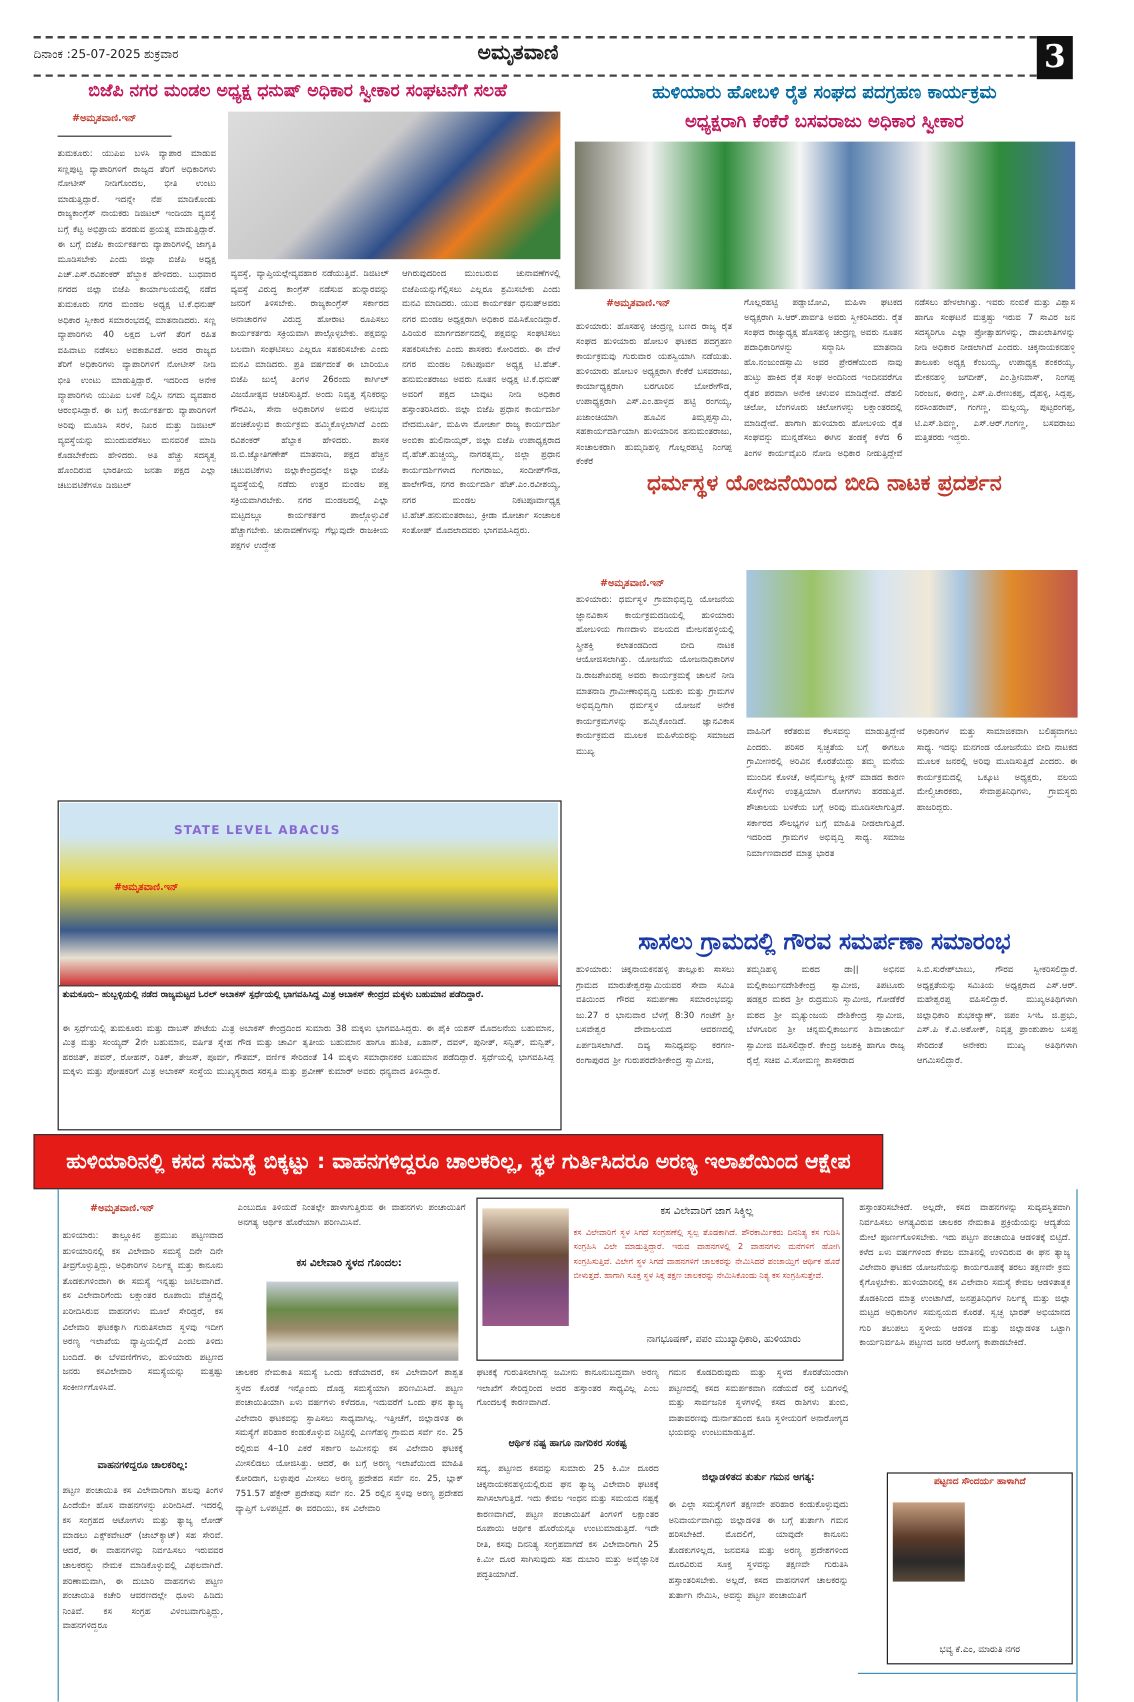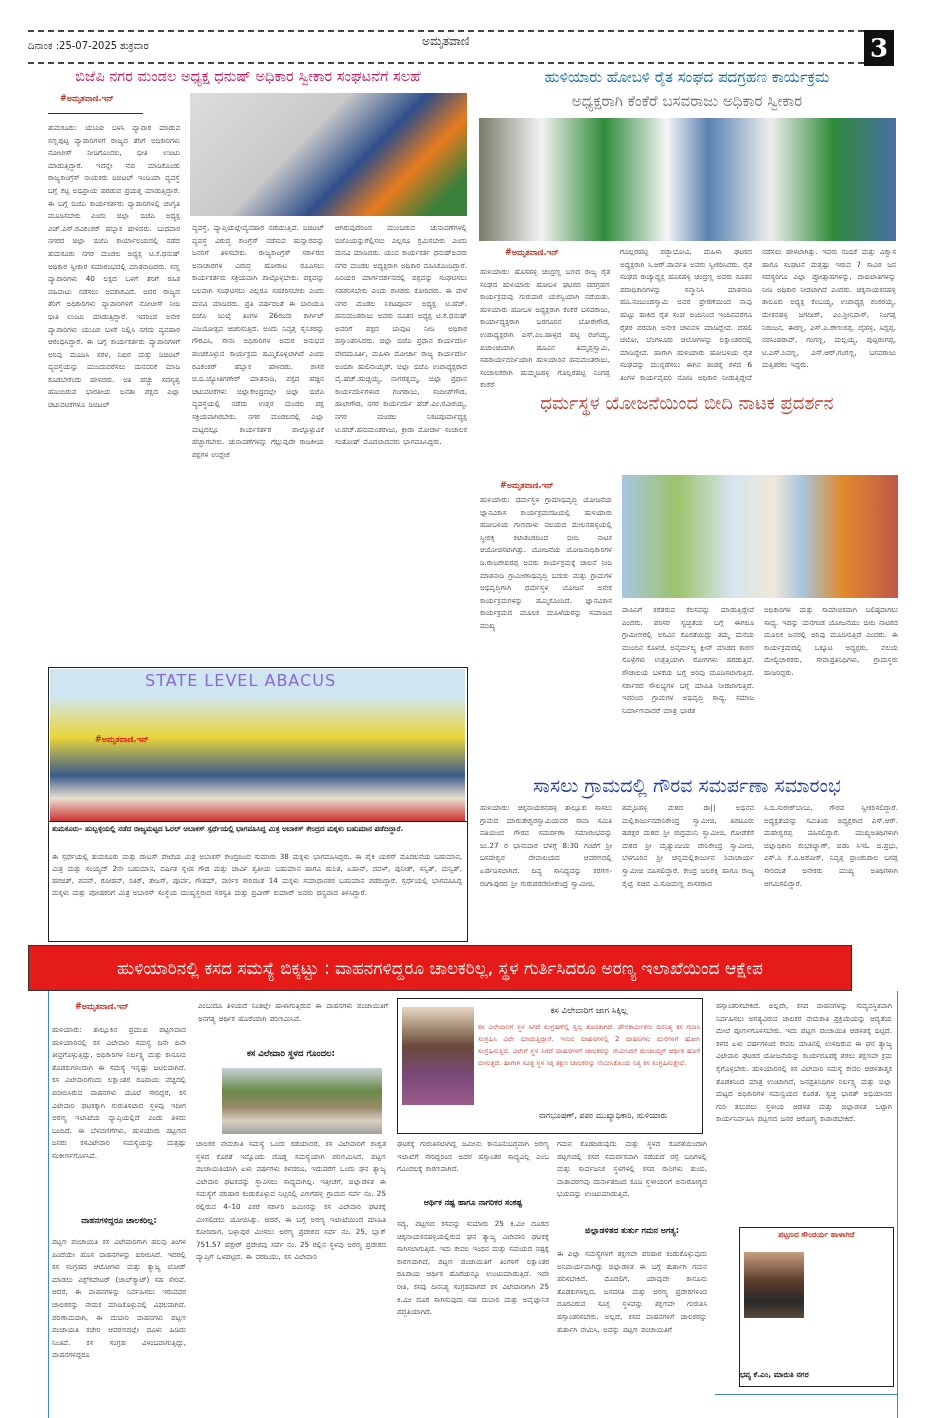--- a/index.html
+++ b/index.html
@@ -2,71 +2,71 @@
 <html><head>
 <meta charset="utf-8">
 <style>
 *{box-sizing:border-box;margin:0;padding:0}
 body{width:945px;height:1418px;background:#fff;font-family:"DejaVu Sans",sans-serif;color:#222;position:relative;overflow:hidden}
 .abs{position:absolute}
 .dash{border-top:2px dashed #444}
 .txt{font-size:7.2px;line-height:12.6px;text-align:justify;color:#333;overflow:hidden;word-spacing:1px}
 .tag{font-size:8px;font-weight:bold;color:#c0392b}
 .photo{background:#8a8;overflow:hidden}
-.hl{font-weight:normal;text-align:center;white-space:nowrap}
+.hl{font-weight:bold;text-align:center;white-space:nowrap}
 </style>
 </head>
 <body>
 
 <div class="abs dash" style="left:28px;top:30px;width:836px"></div>
 <div class="abs" style="left:28px;top:40px;font-size:10px">ದಿನಾಂಕ :25-07-2025</div>
 <div class="abs" style="left:120px;top:40px;font-size:10px">ಶುಕ್ರವಾರ</div>
-<div class="abs" style="left:422px;top:34px;font-size:12px;font-weight:normal">ಅಮೃತವಾಣಿ</div>
+<div class="abs" style="left:398px;top:34px;font-size:17px;font-weight:bold">ಅಮೃತವಾಣಿ</div>
 <div class="abs" style="left:864px;top:30px;width:30px;height:36px;background:#111;color:#fff;font-size:26px;font-weight:bold;text-align:center;line-height:36px;font-family:'DejaVu Serif',serif">3</div>
 <div class="abs dash" style="left:28px;top:62px;width:836px"></div>
 
 <div class="abs hl" style="left:28px;top:68px;width:440px;font-size:14.5px;color:#c2185b">ಬಿಜೆಪಿ ನಗರ ಮಂಡಲ ಅಧ್ಯಕ್ಷ ಧನುಷ್ ಅಧಿಕಾರ ಸ್ವೀಕಾರ ಸಂಘಟನೆಗೆ ಸಲಹೆ</div>
 <div class="abs tag" style="left:60px;top:94px">#ಅಮೃತವಾಣಿ.ಇನ್</div>
 <div class="abs" style="left:48px;top:113px;width:95px;border-top:1px solid #333"></div>
 <div class="abs photo" style="left:190px;top:93px;width:277px;height:123px;background:linear-gradient(135deg,#ddd 0%,#c9c9c9 40%,#2f4f8a 60%,#e87b1e 75%,#3a7f3a 90%)"></div>
 <div class="abs txt" style="left:48px;top:122px;width:132px;height:520px">ತುಮಕೂರು: ಯುಪಿಐ ಬಳಸಿ ವ್ಯಾಪಾರ ಮಾಡುವ ಸಣ್ಣಪುಟ್ಟ ವ್ಯಾಪಾರಿಗಳಿಗೆ ರಾಜ್ಯದ ತೆರಿಗೆ ಅಧಿಕಾರಿಗಳು ನೋಟೀಸ್ ನೀಡಿಗೊಂದಲ, ಭೀತಿ ಉಂಟು ಮಾಡುತ್ತಿದ್ದಾರೆ. ಇದನ್ನೇ ನೆಪ ಮಾಡಿಕೊಂಡು ರಾಜ್ಯಕಾಂಗ್ರೆಸ್ ನಾಯಕರು ಡಿಜಿಟಲ್ ಇಂಡಿಯಾ ವ್ಯವಸ್ಥೆ ಬಗ್ಗೆ ಕೆಟ್ಟ ಅಭಿಪ್ರಾಯ ಹರಡುವ ಪ್ರಯತ್ನ ಮಾಡುತ್ತಿದ್ದಾರೆ. ಈ ಬಗ್ಗೆ ಬಿಜೆಪಿ ಕಾರ್ಯಕರ್ತರು ವ್ಯಾಪಾರಿಗಳಲ್ಲಿ ಜಾಗೃತಿ ಮೂಡಿಸಬೇಕು ಎಂದು ಜಿಲ್ಲಾ ಬಿಜೆಪಿ ಅಧ್ಯಕ್ಷ ಎಚ್.ಎಸ್.ರವಿಶಂಕರ್ ಹೆಬ್ಬಾಕ ಹೇಳಿದರು. ಬುಧವಾರ ನಗರದ ಜಿಲ್ಲಾ ಬಿಜೆಪಿ ಕಾರ್ಯಾಲಯದಲ್ಲಿ ನಡೆದ ತುಮಕೂರು ನಗರ ಮಂಡಲ ಅಧ್ಯಕ್ಷ ಟಿ.ಕೆ.ಧನುಷ್ ಅಧಿಕಾರ ಸ್ವೀಕಾರ ಸಮಾರಂಭದಲ್ಲಿ ಮಾತನಾಡಿದರು. ಸಣ್ಣ ವ್ಯಾಪಾರಿಗಳು 40 ಲಕ್ಷದ ಒಳಗೆ ತೆರಿಗೆ ರಹಿತ ವಹಿವಾಟು ನಡೆಸಲು ಅವಕಾಶವಿದೆ. ಅದರ ರಾಜ್ಯದ ತೆರಿಗೆ ಅಧಿಕಾರಿಗಳು ವ್ಯಾಪಾರಿಗಳಿಗೆ ನೋಟೀಸ್ ನೀಡಿ ಭೀತಿ ಉಂಟು ಮಾಡುತ್ತಿದ್ದಾರೆ. ಇದರಿಂದ ಅನೇಕ ವ್ಯಾಪಾರಿಗಳು ಯುಪಿಐ ಬಳಕೆ ನಿಲ್ಲಿಸಿ ನಗದು ವ್ಯವಹಾರ ಆರಂಭಿಸಿದ್ದಾರೆ. ಈ ಬಗ್ಗೆ ಕಾರ್ಯಕರ್ತರು ವ್ಯಾಪಾರಿಗಳಿಗೆ ಅರಿವು ಮೂಡಿಸಿ ಸರಳ, ನಿಖರ ಮತ್ತು ಡಿಜಿಟಲ್ ವ್ಯವಸ್ಥೆಯನ್ನು ಮುಂದುವರೆಸಲು ಮನವರಿಕೆ ಮಾಡಿ ಕೊಡಬೇಕೆಂದು ಹೇಳಿದರು. ಅತಿ ಹೆಚ್ಚು ಸದಸ್ಯತ್ವ ಹೊಂದಿರುವ ಭಾರತೀಯ ಜನತಾ ಪಕ್ಷದ ಎಲ್ಲಾ ಚಟುವಟಿಕೆಗಳೂ ಡಿಜಿಟಲ್</div>
 <div class="abs txt" style="left:192px;top:222px;width:132px;height:420px">ವ್ಯವಸ್ಥೆ, ವ್ಯಾಪ್ತಿಯಲ್ಲೇವ್ಯವಹಾರ ನಡೆಯುತ್ತಿವೆ. ಡಿಜಿಟಲ್ ವ್ಯವಸ್ಥೆ ವಿರುದ್ಧ ಕಾಂಗ್ರೆಸ್ ನಡೆಸುವ ಹುನ್ನಾರವನ್ನು ಜನರಿಗೆ ತಿಳಿಸಬೇಕು. ರಾಜ್ಯಕಾಂಗ್ರೆಸ್ ಸರ್ಕಾರದ ಅನಾಚಾರಗಳ ವಿರುದ್ಧ ಹೋರಾಟ ರೂಪಿಸಲು ಕಾರ್ಯಕರ್ತರು ಸಕ್ರಿಯವಾಗಿ ಪಾಲ್ಗೊಳ್ಳಬೇಕು. ಪಕ್ಷವನ್ನು ಬಲವಾಗಿ ಸಂಘಟಿಸಲು ಎಲ್ಲರೂ ಸಹಕರಿಸಬೇಕು ಎಂದು ಮನವಿ ಮಾಡಿದರು. ಪ್ರತಿ ವರ್ಷದಂತೆ ಈ ಬಾರಿಯೂ ಬಿಜೆಪಿ ಜುಲೈ ತಿಂಗಳ 26ರಂದು ಕಾರ್ಗಿಲ್ ವಿಜಯೋತ್ಸವ ಆಚರಿಸುತ್ತಿದೆ. ಅಂದು ನಿವೃತ್ತ ಸೈನಿಕರನ್ನು ಗೌರವಿಸಿ, ಸೇನಾ ಅಧಿಕಾರಿಗಳ ಅಮರ ಅನುಭವ ಹಂಚಿಕೊಳ್ಳುವ ಕಾರ್ಯಕ್ರಮ ಹಮ್ಮಿಕೊಳ್ಳಲಾಗಿದೆ ಎಂದು ರವಿಶಂಕರ್ ಹೆಬ್ಬಾಕ ಹೇಳಿದರು. ಶಾಸಕ ಜಿ.ಬಿ.ಜ್ಯೋತಿಗಣೇಶ್ ಮಾತನಾಡಿ, ಪಕ್ಷದ ಹೆಚ್ಚಿನ ಚಟುವಟಿಕೆಗಳು ಜಿಲ್ಲಾಕೇಂದ್ರದಲ್ಲೇ ಜಿಲ್ಲಾ ಬಿಜೆಪಿ ವ್ಯವಸ್ಥೆಯಲ್ಲಿ ನಡೆದು ಉತ್ತರ ಮಂಡಲ ಪಕ್ಷ ಸಕ್ರಿಯವಾಗಿರಬೇಕು. ನಗರ ಮಂಡಲದಲ್ಲಿ ಎಲ್ಲಾ ಮಟ್ಟದಲ್ಲೂ ಕಾರ್ಯಕರ್ತರ ಪಾಲ್ಗೊಳ್ಳುವಿಕೆ ಹೆಚ್ಚಾಗಬೇಕು. ಚುನಾವಣೆಗಳನ್ನು ಗೆಲ್ಲುವುದೇ ರಾಜಕೀಯ ಪಕ್ಷಗಳ ಉದ್ದೇಶ</div>
 <div class="abs txt" style="left:335px;top:222px;width:132px;height:420px">ಆಗಿರುವುದರಿಂದ ಮುಂಬರುವ ಚುನಾವಣೆಗಳಲ್ಲಿ ಬಿಜೆಪಿಯನ್ನುಗೆಲ್ಲಿಸಲು ಎಲ್ಲರೂ ಶ್ರಮಿಸಬೇಕು ಎಂದು ಮನವಿ ಮಾಡಿದರು. ಯುವ ಕಾರ್ಯಕರ್ತ ಧನುಷ್‌ಅವರು ನಗರ ಮಂಡಲ ಅಧ್ಯಕ್ಷರಾಗಿ ಅಧಿಕಾರ ವಹಿಸಿಕೊಂಡಿದ್ದಾರೆ. ಹಿರಿಯರ ಮಾರ್ಗದರ್ಶನದಲ್ಲಿ ಪಕ್ಷವನ್ನು ಸಂಘಟಿಸಲು ಸಹಕರಿಸಬೇಕು ಎಂದು ಶಾಸಕರು ಕೋರಿದರು. ಈ ವೇಳೆ ನಗರ ಮಂಡಲ ನಿಕಟಪೂರ್ವ ಅಧ್ಯಕ್ಷ ಟಿ.ಹೆಚ್. ಹನುಮಂತರಾಜು ಅವರು ನೂತನ ಅಧ್ಯಕ್ಷ ಟಿ.ಕೆ.ಧನುಷ್ ಅವರಿಗೆ ಪಕ್ಷದ ಬಾವುಟ ನೀಡಿ ಅಧಿಕಾರ ಹಸ್ತಾಂತರಿಸಿದರು. ಜಿಲ್ಲಾ ಬಿಜೆಪಿ ಪ್ರಧಾನ ಕಾರ್ಯದರ್ಶಿ ವೇದಮೂರ್ತಿ, ಮಹಿಳಾ ಮೋರ್ಚಾ ರಾಜ್ಯ ಕಾರ್ಯದರ್ಶಿ ಅಂಬಿಕಾ ಹುಲಿನಾಯ್ಕರ್, ಜಿಲ್ಲಾ ಬಿಜೆಪಿ ಉಪಾಧ್ಯಕ್ಷರಾದ ವೈ.ಹೆಚ್.ಹುಚ್ಚಯ್ಯ, ನಾಗರತ್ನಮ್ಮ, ಜಿಲ್ಲಾ ಪ್ರಧಾನ ಕಾರ್ಯದರ್ಶಿಗಳಾದ ಗಂಗರಾಜು, ಸಂದೀಪ್‌ಗೌಡ, ಹಾಲೇಗೌಡ, ನಗರ ಕಾರ್ಯದರ್ಶಿ ಹೆಚ್.ಎಂ.ರವೀಶಯ್ಯ, ನಗರ ಮಂಡಲ ನಿಕಟಪೂರ್ವಾಧ್ಯಕ್ಷ ಟಿ.ಹೆಚ್.ಹನುಮಂತರಾಜು, ಕ್ರೀಡಾ ಮೋರ್ಚಾ ಸಂಚಾಲಕ ಸಂತೋಷ್ ಮೊದಲಾದವರು ಭಾಗವಹಿಸಿದ್ದರು.</div>
 
 <div class="abs hl" style="left:478px;top:68px;width:418px;font-size:15px;color:#0369a1">ಹುಳಿಯಾರು ಹೋಬಳಿ ರೈತ ಸಂಘದ ಪದಗ್ರಹಣ ಕಾರ್ಯಕ್ರಮ</div>
-<div class="abs hl" style="left:478px;top:92px;width:418px;font-size:15px;color:#737373">ಅಧ್ಯಕ್ಷರಾಗಿ ಕೆಂಕೆರೆ ಬಸವರಾಜು ಅಧಿಕಾರ ಸ್ವೀಕಾರ</div>
+<div class="abs hl" style="left:478px;top:92px;width:418px;font-size:15px;color:#be185d">ಅಧ್ಯಕ್ಷರಾಗಿ ಕೆಂಕೆರೆ ಬಸವರಾಜು ಅಧಿಕಾರ ಸ್ವೀಕಾರ</div>
 <div class="abs photo" style="left:479px;top:118px;width:417px;height:123px;background:linear-gradient(90deg,#7a7a6a 0%,#f2f2f2 15%,#2e8b3a 30%,#f5f5f5 45%,#5a82b0 55%,#eee 70%,#2e8b3a 85%,#4a6fa5 100%)"></div>
 <div class="abs tag" style="left:505px;top:248px">#ಅಮೃತವಾಣಿ.ಇನ್</div>
 <div class="abs txt" style="left:480px;top:266px;width:130px;height:122px">ಹುಳಿಯಾರು: ಹೊಸಹಳ್ಳಿ ಚಂದ್ರಣ್ಣ ಬಣದ ರಾಜ್ಯ ರೈತ ಸಂಘದ ಹುಳಿಯಾರು ಹೋಬಳಿ ಘಟಕದ ಪದಗ್ರಹಣ ಕಾರ್ಯಕ್ರಮವು ಗುರುವಾರ ಯಶಸ್ವಿಯಾಗಿ ನಡೆಯಿತು. ಹುಳಿಯಾರು ಹೋಬಳಿ ಅಧ್ಯಕ್ಷರಾಗಿ ಕೆಂಕೆರೆ ಬಸವರಾಜು, ಕಾರ್ಯಾಧ್ಯಕ್ಷರಾಗಿ ಬರಗೂರಿನ ಬೋರೇಗೌಡ, ಉಪಾಧ್ಯಕ್ಷರಾಗಿ ಎಸ್.ಎಂ.ಹಾಳ್ಳದ ಹಟ್ಟಿ ರಂಗಯ್ಯ, ಖಜಾಂಚಿಯಾಗಿ ಹೂವಿನ ತಿಮ್ಮಪ್ಪಸ್ವಾಮಿ, ಸಹಕಾರ್ಯದರ್ಶಿಯಾಗಿ ಹುಳಿಯಾರಿನ ಹನುಮಂತರಾಜು, ಸಂಚಾಲಕರಾಗಿ ಹುಮ್ಮಡಿಹಳ್ಳಿ ಗೊಲ್ಲರಹಟ್ಟಿ ನಿಂಗಪ್ಪ ಕೆಂಕೆರೆ</div>
 <div class="abs txt" style="left:620px;top:246px;width:132px;height:142px">ಗೊಲ್ಲರಹಟ್ಟಿ ಪಡ್ಡಾಬೋವಿ, ಮಹಿಳಾ ಘಟಕದ ಅಧ್ಯಕ್ಷರಾಗಿ ಸಿ.ಆರ್.ಪಾರ್ವತಿ ಅವರು ಸ್ವೀಕರಿಸಿದರು. ರೈತ ಸಂಘದ ರಾಜ್ಯಾಧ್ಯಕ್ಷ ಹೊಸಹಳ್ಳಿ ಚಂದ್ರಣ್ಣ ಅವರು ನೂತನ ಪದಾಧಿಕಾರಿಗಳನ್ನು ಸನ್ಮಾನಿಸಿ ಮಾತನಾಡಿ ಹೊ.ನಂಜುಂಡಸ್ವಾಮಿ ಅವರ ಪ್ರೇರಣೆಯಿಂದ ನಾವು ಹುಟ್ಟು ಹಾಕಿದ ರೈತ ಸಂಘ ಅಂದಿನಿಂದ ಇಂದಿನವರೆಗೂ ರೈತರ ಪರವಾಗಿ ಅನೇಕ ಚಳುವಳಿ ಮಾಡಿದ್ದೇವೆ. ದೆಹಲಿ ಚಲೋ, ಬೆಂಗಳೂರು ಚಲೋಗಳನ್ನು ಲಕ್ಷಾಂತರದಲ್ಲಿ ಮಾಡಿದ್ದೇವೆ. ಹಾಗಾಗಿ ಹುಳಿಯಾರು ಹೋಬಳಿಯ ರೈತ ಸಂಘವನ್ನು ಮುನ್ನಡೆಸಲು ಈಗಿನ ತಂಡಕ್ಕೆ ಕಳೆದ 6 ತಿಂಗಳ ಕಾರ್ಯವೈಖರಿ ನೋಡಿ ಅಧಿಕಾರ ನೀಡುತ್ತಿದ್ದೇವೆ ಎಂದು ತಿಳಿಸಿ ಚಟುವಟಿಕೆಗಳನ್ನು</div>
 <div class="abs txt" style="left:762px;top:246px;width:134px;height:142px">ನಡೆಸಲು ಹೇಳಲಾಗಿತ್ತು. ಇವರು ನಂಬಿಕೆ ಮತ್ತು ವಿಶ್ವಾಸ ಹಾಗೂ ಸಂಘಟನೆ ಮತ್ತಷ್ಟು ಇರುವ 7 ಸಾವಿರ ಜನ ಸದಸ್ಯರಿಗೂ ಎಲ್ಲಾ ಪ್ರೋತ್ಸಾಹಗಳನ್ನು, ದಾಖಲಾತಿಗಳನ್ನು ನೀಡಿ ಅಧಿಕಾರ ನೀಡಲಾಗಿದೆ ಎಂದರು. ಚಿಕ್ಕನಾಯಕನಹಳ್ಳಿ ತಾಲೂಕು ಅಧ್ಯಕ್ಷ ಕೆಂಬಯ್ಯ, ಉಪಾಧ್ಯಕ್ಷ ಶಂಕರಯ್ಯ, ಮೇಕನಹಳ್ಳಿ ಜಗದೀಶ್, ಎಂ.ಶ್ರೀನಿವಾಸ್, ನಿಂಗಪ್ಪ ನಿರಂಜನ, ಈರಣ್ಣ, ಎಸ್.ಪಿ.ರೇಣುಕಪ್ಪ, ದೈಹಳ್ಳಿ, ಸಿದ್ದಪ್ಪ, ನರಸಿಂಹರಾವ್, ಗಂಗಣ್ಣ, ಮಲ್ಲಯ್ಯ, ಪುಟ್ಟರಂಗಪ್ಪ, ಟಿ.ಎಸ್.ಶಿವಣ್ಣ, ಎಸ್.ಆರ್.ಗಂಗಣ್ಣ, ಬಸವರಾಜು ಮತ್ತಿತರರು ಇದ್ದರು.</div>
 
 <div class="abs hl" style="left:478px;top:392px;width:418px;font-size:18px;color:#c0392b;font-family:'DejaVu Serif',serif">ಧರ್ಮಸ್ಥಳ ಯೋಜನೆಯಿಂದ ಬೀದಿ ನಾಟಕ ಪ್ರದರ್ಶನ</div>
 <div class="abs tag" style="left:500px;top:481px">#ಅಮೃತವಾಣಿ.ಇನ್</div>
 <div class="abs txt" style="left:480px;top:494px;width:132px;height:264px">ಹುಳಿಯಾರು: ಧರ್ಮಸ್ಥಳ ಗ್ರಾಮಾಭಿವೃದ್ಧಿ ಯೋಜನೆಯ ಜ್ಞಾನವಿಕಾಸ ಕಾರ್ಯಕ್ರಮದಡಿಯಲ್ಲಿ ಹುಳಿಯಾರು ಹೋಬಳಿಯ ಗಾಣದಾಳು ವಲಯದ ಮೇಲನಹಳ್ಳಿಯಲ್ಲಿ ಸ್ತ್ರೀಶಕ್ತಿ ಕಲಾತಂಡದಿಂದ ಬೀದಿ ನಾಟಕ ಆಯೋಜಿಸಲಾಗಿತ್ತು. ಯೋಜನೆಯ ಯೋಜನಾಧಿಕಾರಿಗಳ ಡಿ.ರಾಜಶೇಖರಪ್ಪ ಅವರು ಕಾರ್ಯಕ್ರಮಕ್ಕೆ ಚಾಲನೆ ನೀಡಿ ಮಾತನಾಡಿ ಗ್ರಾಮೀಣಾಭಿವೃದ್ಧಿ ಬದುಕು ಮತ್ತು ಗ್ರಾಮಗಳ ಅಭಿವೃದ್ಧಿಗಾಗಿ ಧರ್ಮಸ್ಥಳ ಯೋಜನೆ ಅನೇಕ ಕಾರ್ಯಕ್ರಮಗಳನ್ನು ಹಮ್ಮಿಕೊಂಡಿದೆ. ಜ್ಞಾನವಿಕಾಸ ಕಾರ್ಯಕ್ರಮದ ಮೂಲಕ ಮಹಿಳೆಯರನ್ನು ಸಮಾಜದ ಮುಖ್ಯ</div>
 <div class="abs photo" style="left:622px;top:475px;width:276px;height:123px;background:linear-gradient(90deg,#a8c6e0 0%,#9cc36a 20%,#d6e4f0 40%,#f0e8d8 55%,#a8c6e0 65%,#e08a2a 80%,#c0584a 100%)"></div>
 <div class="abs txt" style="left:622px;top:604px;width:132px;height:154px">ವಾಹಿನಿಗೆ ಕರೆತರುವ ಕೆಲಸವನ್ನು ಮಾಡುತ್ತಿದ್ದೇವೆ ಎಂದರು. ಪರಿಸರ ಸ್ವಚ್ಛತೆಯ ಬಗ್ಗೆ ಈಗಲೂ ಗ್ರಾಮೀಣರಲ್ಲಿ ಅರಿವಿನ ಕೊರತೆಯಿದ್ದು ತಮ್ಮ ಮನೆಯ ಮುಂದಿನ ಕೊಳಚೆ, ಅನೈರ್ಮಲ್ಯ ಕ್ಲೀನ್ ಮಾಡದ ಕಾರಣ ಸೊಳ್ಳೆಗಳು ಉತ್ಪತ್ತಿಯಾಗಿ ರೋಗಗಳು ಹರಡುತ್ತಿವೆ. ಶೌಚಾಲಯ ಬಳಕೆಯ ಬಗ್ಗೆ ಅರಿವು ಮೂಡಿಸಲಾಗುತ್ತಿದೆ. ಸರ್ಕಾರದ ಸೌಲಭ್ಯಗಳ ಬಗ್ಗೆ ಮಾಹಿತಿ ನೀಡಲಾಗುತ್ತಿದೆ. ಇದರಿಂದ ಗ್ರಾಮಗಳ ಅಭಿವೃದ್ಧಿ ಸಾಧ್ಯ. ಸಮಾಜ ನಿರ್ಮಾಣವಾದರೆ ಮಾತ್ರ ಭಾರತ</div>
 <div class="abs txt" style="left:764px;top:604px;width:134px;height:154px">ಅಧಿಕಾರಿಗಳ ಮತ್ತು ಸಾಮಾಜಿಕವಾಗಿ ಬಲಿಷ್ಠವಾಗಲು ಸಾಧ್ಯ. ಇದನ್ನು ಮನಗಂಡ ಯೋಜನೆಯು ಬೀದಿ ನಾಟಕದ ಮೂಲಕ ಜನರಲ್ಲಿ ಅರಿವು ಮೂಡಿಸುತ್ತಿದೆ ಎಂದರು. ಈ ಕಾರ್ಯಕ್ರಮದಲ್ಲಿ ಒಕ್ಕೂಟ ಅಧ್ಯಕ್ಷರು, ವಲಯ ಮೇಲ್ವಿಚಾರಕರು, ಸೇವಾಪ್ರತಿನಿಧಿಗಳು, ಗ್ರಾಮಸ್ಥರು ಹಾಜರಿದ್ದರು.</div>
 
 <div class="abs hl" style="left:478px;top:774px;width:418px;font-size:19px;color:#1a3aa8;font-family:'DejaVu Serif',serif">ಸಾಸಲು ಗ್ರಾಮದಲ್ಲಿ ಗೌರವ ಸಮರ್ಪಣಾ ಸಮಾರಂಭ</div>
 <div class="abs txt" style="left:480px;top:802px;width:132px;height:138px">ಹುಳಿಯಾರು: ಚಿಕ್ಕನಾಯಕನಹಳ್ಳಿ ತಾಲ್ಲೂಕು ಸಾಸಲು ಗ್ರಾಮದ ಮಾರುತೇಶ್ವರಸ್ವಾಮಿಯವರ ಸೇವಾ ಸಮಿತಿ ವತಿಯಿಂದ ಗೌರವ ಸಮರ್ಪಣಾ ಸಮಾರಂಭವನ್ನು ಜು.27 ರ ಭಾನುವಾರ ಬೆಳಗ್ಗೆ 8:30 ಗಂಟೆಗೆ ಶ್ರೀ ಬಸವೇಶ್ವರ ದೇವಾಲಯದ ಆವರಣದಲ್ಲಿ ಏರ್ಪಡಿಸಲಾಗಿದೆ. ದಿವ್ಯ ಸಾನಿಧ್ಯವನ್ನು ಕರಗಣ-ರಂಗಾಪುರದ ಶ್ರೀ ಗುರುಪರದೇಶೀಕೇಂದ್ರ ಸ್ವಾಮೀಜಿ,</div>
 <div class="abs txt" style="left:622px;top:802px;width:132px;height:138px">ತಮ್ಮಡಿಹಳ್ಳಿ ಮಠದ ಡಾ|| ಅಭಿನವ ಮಲ್ಲಿಕಾರ್ಜುನದೇಶಿಕೇಂದ್ರ ಸ್ವಾಮೀಜಿ, ತಿಪಟೂರು ಷಡಕ್ಷರ ಮಠದ ಶ್ರೀ ರುದ್ರಮುನಿ ಸ್ವಾಮೀಜಿ, ಗೋಡೆಕೆರೆ ಮಠದ ಶ್ರೀ ಮೃತ್ಯುಂಜಯ ದೇಶಿಕೇಂದ್ರ ಸ್ವಾಮೀಜಿ, ಬೆಳಗೂರಿನ ಶ್ರೀ ಚನ್ನಮಲ್ಲಿಕಾರ್ಜುನ ಶಿವಾಚಾರ್ಯ ಸ್ವಾಮೀಜಿ ವಹಿಸಲಿದ್ದಾರೆ. ಕೇಂದ್ರ ಜಲಶಕ್ತಿ ಹಾಗೂ ರಾಜ್ಯ ರೈಲ್ವೆ ಸಚಿವ ವಿ.ಸೋಮಣ್ಣ ಶಾಸಕರಾದ</div>
 <div class="abs txt" style="left:764px;top:802px;width:134px;height:138px">ಸಿ.ಬಿ.ಸುರೇಶ್‌ಬಾಬು, ಗೌರವ ಸ್ವೀಕರಿಸಲಿದ್ದಾರೆ. ಅಧ್ಯಕ್ಷತೆಯನ್ನು ಸಮಿತಿಯ ಅಧ್ಯಕ್ಷರಾದ ಎಸ್.ಆರ್. ಮಹೇಶ್ವರಪ್ಪ ವಹಿಸಲಿದ್ದಾರೆ. ಮುಖ್ಯಅತಿಥಿಗಳಾಗಿ ಜಿಲ್ಲಾಧಿಕಾರಿ ಶುಭಕಲ್ಯಾಣ್, ಜಿಪಂ ಸಿಇಓ ಜಿ.ಪ್ರಭು, ಎಸ್.ಪಿ ಕೆ.ವಿ.ಅಶೋಕ್, ನಿವೃತ್ತ ಪ್ರಾಂಶುಪಾಲ ಬಸಪ್ಪ ಸೇರಿದಂತೆ ಅನೇಕರು ಮುಖ್ಯ ಅತಿಥಿಗಳಾಗಿ ಆಗಮಿಸಲಿದ್ದಾರೆ.</div>
 
 <div class="abs" style="left:48px;top:667px;width:420px;height:275px;border:1.5px solid #222">
   <div class="abs photo" style="left:1px;top:1px;width:415px;height:152px;background:linear-gradient(180deg,#cfe6f2 0%,#cfe6f2 18%,#e8d53a 45%,#3a5a8a 70%,#e8e0d0 85%,#c33 100%)">
-    <div class="abs" style="left:95px;top:2px;font-size:16px;font-weight:normal;color:#8a6ad0;letter-spacing:1px">STATE LEVEL ABACUS</div>
+    <div class="abs" style="left:95px;top:18px;font-size:10px;font-weight:bold;color:#8a6ad0;letter-spacing:1px">STATE LEVEL ABACUS</div>
     <div class="abs tag" style="left:45px;top:66px;color:#e41b17">#ಅಮೃತವಾಣಿ.ಇನ್</div>
   </div>
   <div class="abs" style="left:3px;top:155px;width:410px;font-size:7.2px;line-height:11px;font-weight:bold;text-align:justify">ತುಮಕೂರು– ಹುಬ್ಬಳ್ಳಿಯಲ್ಲಿ ನಡೆದ ರಾಜ್ಯಮಟ್ಟದ ಓರಲ್ ಅಬಾಕಸ್ ಸ್ಪರ್ಧೆಯಲ್ಲಿ ಭಾಗವಹಿಸಿದ್ದ ಮಿತ್ರ ಅಬಾಕಸ್ ಕೇಂದ್ರದ ಮಕ್ಕಳು ಬಹುಮಾನ ಪಡೆದಿದ್ದಾರೆ.</div>
   <div class="abs" style="left:0;top:153px;width:418px;border-top:1px solid #222"></div>
   <div class="abs txt" style="left:3px;top:183px;width:410px;height:88px;line-height:12px">ಈ ಸ್ಪರ್ಧೆಯಲ್ಲಿ ತುಮಕೂರು ಮತ್ತು ದಾಬಸ್ ಪೇಟೆಯ ಮಿತ್ರ ಅಬಾಕಸ್ ಕೇಂದ್ರದಿಂದ ಸುಮಾರು 38 ಮಕ್ಕಳು ಭಾಗವಹಿಸಿದ್ದರು. ಈ ಪೈಕಿ ಯಶಸ್ ಮೊದಲನೆಯ ಬಹುಮಾನ, ಮಿತ್ರ ಮತ್ತು ಸಂಯ್ಯದ್ 2ನೇ ಬಹುಮಾನ, ವರ್ಷಿತ ಸ್ನೇಹ ಗೌಡ ಮತ್ತು ಚಾರ್ವಿ ತೃತೀಯ ಬಹುಮಾನ ಹಾಗೂ ಹುಶಿತ, ಏಹಾನ್, ದವಳ್, ಪುನೀತ್, ಸನ್ವಿತ್, ಮನ್ವಿತ್, ಹರಜಿತ್, ಪವನ್, ರೋಹನ್, ರಿತಿಕ್, ತೇಜಸ್, ಪೂರ್ವ, ಗೌತಮ್, ವರ್ಣಿಕ ಸೇರಿದಂತೆ 14 ಮಕ್ಕಳು ಸಮಾಧಾನಕರ ಬಹುಮಾನ ಪಡೆದಿದ್ದಾರೆ. ಸ್ಪರ್ಧೆಯಲ್ಲಿ ಭಾಗವಹಿಸಿದ್ದ ಮಕ್ಕಳು ಮತ್ತು ಪೋಷಕರಿಗೆ ಮಿತ್ರ ಅಬಾಕಸ್ ಸಂಸ್ಥೆಯ ಮುಖ್ಯಸ್ಥರಾದ ಸರಸ್ವತಿ ಮತ್ತು ಪ್ರವೀಣ್ ಕುಮಾರ್ ಅವರು ಧನ್ಯವಾದ ತಿಳಿಸಿದ್ದಾರೆ.</div>
 </div>
 
-<div class="abs" style="left:28px;top:945px;width:824px;height:46px;background:#e41b17;border:1px solid #333">
+<div class="abs" style="left:28px;top:945px;width:708px;height:46px;background:#e41b17;border:1px solid #333">
   <div class="hl" style="color:#fff;font-size:17px;line-height:44px">ಹುಳಿಯಾರಿನಲ್ಲಿ ಕಸದ ಸಮಸ್ಯೆ ಬಿಕ್ಕಟ್ಟು : ವಾಹನಗಳಿದ್ದರೂ ಚಾಲಕರಿಲ್ಲ, ಸ್ಥಳ ಗುರ್ತಿಸಿದರೂ ಅರಣ್ಯ ಇಲಾಖೆಯಿಂದ ಆಕ್ಷೇಪ</div>
 </div>
 <div class="abs" style="left:48px;top:991px;width:1px;height:427px;background:#3b8fb5"></div>
 <div class="abs" style="left:897px;top:991px;width:1px;height:427px;background:#3b8fb5"></div>
 
 <div class="abs tag" style="left:75px;top:1002px">#ಅಮೃತವಾಣಿ.ಇನ್</div>
 <div class="abs txt" style="left:52px;top:1024px;width:134px;height:186px">ಹುಳಿಯಾರು: ತಾಲ್ಲೂಕಿನ ಪ್ರಮುಖ ಪಟ್ಟಣವಾದ ಹುಳಿಯಾರಿನಲ್ಲಿ ಕಸ ವಿಲೇವಾರಿ ಸಮಸ್ಯೆ ದಿನೇ ದಿನೇ ತೀವ್ರಗೊಳ್ಳುತ್ತಿದ್ದು, ಅಧಿಕಾರಿಗಳ ನಿರ್ಲಕ್ಷ್ಯ ಮತ್ತು ಕಾನೂನು ತೊಡಕುಗಳಿಂದಾಗಿ ಈ ಸಮಸ್ಯೆ ಇನ್ನಷ್ಟು ಜಟಿಲವಾಗಿದೆ. ಕಸ ವಿಲೇವಾರಿಗೆಂದು ಲಕ್ಷಾಂತರ ರೂಪಾಯಿ ವೆಚ್ಚದಲ್ಲಿ ಖರೀದಿಸಿರುವ ವಾಹನಗಳು ಮೂಲೆ ಸೇರಿದ್ದರೆ, ಕಸ ವಿಲೇವಾರಿ ಘಟಕಕ್ಕಾಗಿ ಗುರುತಿಸಲಾದ ಸ್ಥಳವು ಇದೀಗ ಅರಣ್ಯ ಇಲಾಖೆಯ ವ್ಯಾಪ್ತಿಯಲ್ಲಿದೆ ಎಂದು ತಿಳಿದು ಬಂದಿದೆ. ಈ ಬೆಳವಣಿಗೆಗಳು, ಹುಳಿಯಾರು ಪಟ್ಟಣದ ಜನರು ಕಸವಿಲೇವಾರಿ ಸಮಸ್ಯೆಯನ್ನು ಮತ್ತಷ್ಟು ಸಂಕೀರ್ಣಗೊಳಿಸಿವೆ.</div>
 <div class="abs" style="left:52px;top:1216px;width:134px;font-size:8px;font-weight:bold;text-align:center">ವಾಹನಗಳಿದ್ದರೂ ಚಾಲಕರಿಲ್ಲ:</div>
 <div class="abs txt" style="left:52px;top:1236px;width:134px;height:180px">ಪಟ್ಟಣ ಪಂಚಾಯಿತಿ ಕಸ ವಿಲೇವಾರಿಗಾಗಿ ಹಲವು ತಿಂಗಳ ಹಿಂದೆಯೇ ಹೊಸ ವಾಹನಗಳನ್ನು ಖರೀದಿಸಿದೆ. ಇದರಲ್ಲಿ ಕಸ ಸಂಗ್ರಹದ ಆಟೋಗಳು ಮತ್ತು ತ್ಯಾಜ್ಯ ಲೋಡ್ ಮಾಡಲು ಎಕ್ಸ್‌ಕವೇಟರ್ (ಜಾಬ್‌ಕ್ಯಾಟ್) ಸಹ ಸೇರಿವೆ. ಆದರೆ, ಈ ವಾಹನಗಳನ್ನು ನಿರ್ವಹಿಸಲು ಇರುವವರ ಚಾಲಕರನ್ನು ನೇಮಕ ಮಾಡಿಕೊಳ್ಳುವಲ್ಲಿ ವಿಫಲವಾಗಿದೆ. ಪರಿಣಾಮವಾಗಿ, ಈ ದುಬಾರಿ ವಾಹನಗಳು ಪಟ್ಟಣ ಪಂಚಾಯಿತಿ ಕಚೇರಿ ಆವರಣದಲ್ಲೇ ಧೂಳು ಹಿಡಿದು ನಿಂತಿವೆ. ಕಸ ಸಂಗ್ರಹ ವಿಳಂಬವಾಗುತ್ತಿದ್ದು, ವಾಹನಗಳಿದ್ದರೂ</div>
 
@@ -87,15 +87,15 @@
 <div class="abs txt" style="left:397px;top:1218px;width:152px;height:198px">ಸದ್ಯ, ಪಟ್ಟಣದ ಕಸವನ್ನು ಸುಮಾರು 25 ಕಿ.ಮೀ ದೂರದ ಚಿಕ್ಕನಾಯಕನಹಳ್ಳಿಯಲ್ಲಿರುವ ಘನ ತ್ಯಾಜ್ಯ ವಿಲೇವಾರಿ ಘಟಕಕ್ಕೆ ಸಾಗಿಸಲಾಗುತ್ತಿದೆ. ಇದು ಕೇವಲ ಇಂಧನ ಮತ್ತು ಸಮಯದ ನಷ್ಟಕ್ಕೆ ಕಾರಣವಾಗಿದೆ, ಪಟ್ಟಣ ಪಂಚಾಯಿತಿಗೆ ತಿಂಗಳಿಗೆ ಲಕ್ಷಾಂತರ ರೂಪಾಯಿ ಆರ್ಥಿಕ ಹೊರೆಯನ್ನೂ ಉಂಟುಮಾಡುತ್ತಿದೆ. ಇದೇ ರೀತಿ, ಕಸವು ದಿನನಿತ್ಯ ಸಂಗ್ರಹವಾಗದೆ ಕಸ ವಿಲೇವಾರಿಗಾಗಿ 25 ಕಿ.ಮೀ ದೂರ ಸಾಗಿಸುವುದು ಸಹ ದುಬಾರಿ ಮತ್ತು ಅವೈಜ್ಞಾನಿಕ ಪದ್ಧತಿಯಾಗಿದೆ.</div>
 
 <div class="abs txt" style="left:557px;top:1138px;width:150px;height:82px">ಗಮನ ಕೊಡದಿರುವುದು ಮತ್ತು ಸ್ಥಳದ ಕೊರತೆಯಿಂದಾಗಿ ಪಟ್ಟಣದಲ್ಲಿ ಕಸದ ಸಮರ್ಪಕವಾಗಿ ನಡೆಯದೆ ರಸ್ತೆ ಬದಿಗಳಲ್ಲಿ ಮತ್ತು ಸಾರ್ವಜನಿಕ ಸ್ಥಳಗಳಲ್ಲಿ ಕಸದ ರಾಶಿಗಳು ತುಂಬಿ, ವಾತಾವರಣವು ದುರ್ನಾತದಿಂದ ಕೂಡಿ ಸ್ಥಳೀಯರಿಗೆ ಅನಾರೋಗ್ಯದ ಭಯವನ್ನು ಉಂಟುಮಾಡುತ್ತಿವೆ.</div>
 <div class="abs" style="left:557px;top:1226px;width:150px;font-size:8px;font-weight:bold;text-align:center">ಜಿಲ್ಲಾಡಳಿತದ ತುರ್ತು ಗಮನ ಅಗತ್ಯ:</div>
 <div class="abs txt" style="left:557px;top:1248px;width:150px;height:168px">ಈ ಎಲ್ಲಾ ಸಮಸ್ಯೆಗಳಿಗೆ ತಕ್ಷಣವೇ ಪರಿಹಾರ ಕಂಡುಕೊಳ್ಳುವುದು ಅನಿವಾರ್ಯವಾಗಿದ್ದು ಜಿಲ್ಲಾಡಳಿತ ಈ ಬಗ್ಗೆ ತುರ್ತಾಗಿ ಗಮನ ಹರಿಸಬೇಕಿದೆ. ಮೊದಲಿಗೆ, ಯಾವುದೇ ಕಾನೂನು ತೊಡಕುಗಳಿಲ್ಲದ, ಜನವಸತಿ ಮತ್ತು ಅರಣ್ಯ ಪ್ರದೇಶಗಳಿಂದ ದೂರವಿರುವ ಸೂಕ್ತ ಸ್ಥಳವನ್ನು ತಕ್ಷಣವೇ ಗುರುತಿಸಿ ಹಸ್ತಾಂತರಿಸಬೇಕು. ಅಲ್ಲದೆ, ಕಸದ ವಾಹನಗಳಿಗೆ ಚಾಲಕರನ್ನು ತುರ್ತಾಗಿ ನೇಮಿಸಿ, ಅವನ್ನು ಪಟ್ಟಣ ಪಂಚಾಯಿತಿಗೆ</div>
 
 <div class="abs txt" style="left:716px;top:1000px;width:176px;height:222px">ಹಸ್ತಾಂತರಿಸಬೇಕಿದೆ. ಅಲ್ಲದೇ, ಕಸದ ವಾಹನಗಳನ್ನು ಸುವ್ಯವಸ್ಥಿತವಾಗಿ ನಿರ್ವಹಿಸಲು ಅಗತ್ಯವಿರುವ ಚಾಲಕರ ನೇಮಕಾತಿ ಪ್ರಕ್ರಿಯೆಯನ್ನು ಆದ್ಯತೆಯ ಮೇಲೆ ಪೂರ್ಣಗೊಳಿಸಬೇಕು. ಇದು ಪಟ್ಟಣ ಪಂಚಾಯಿತಿ ಆಡಳಿತಕ್ಕೆ ಬಿಟ್ಟಿದೆ. ಕಳೆದ ಏಳು ವರ್ಷಗಳಿಂದ ಕೇವಲ ಮಾತಿನಲ್ಲಿ ಉಳಿದಿರುವ ಈ ಘನ ತ್ಯಾಜ್ಯ ವಿಲೇವಾರಿ ಘಟಕದ ಯೋಜನೆಯನ್ನು ಕಾರ್ಯರೂಪಕ್ಕೆ ತರಲು ತಕ್ಷಣವೇ ಕ್ರಮ ಕೈಗೊಳ್ಳಬೇಕು. ಹುಳಿಯಾರಿನಲ್ಲಿ ಕಸ ವಿಲೇವಾರಿ ಸಮಸ್ಯೆ ಕೇವಲ ಆಡಳಿತಾತ್ಮಕ ತೊಡಕಿನಿಂದ ಮಾತ್ರ ಉಂಟಾಗಿದೆ, ಜನಪ್ರತಿನಿಧಿಗಳ ನಿರ್ಲಕ್ಷ್ಯ ಮತ್ತು ಜಿಲ್ಲಾ ಮಟ್ಟದ ಅಧಿಕಾರಿಗಳ ಸಮನ್ವಯದ ಕೊರತೆ. ಸ್ವಚ್ಛ ಭಾರತ್ ಅಭಿಯಾನದ ಗುರಿ ತಲುಪಲು ಸ್ಥಳೀಯ ಆಡಳಿತ ಮತ್ತು ಜಿಲ್ಲಾಡಳಿತ ಒಟ್ಟಾಗಿ ಕಾರ್ಯನಿರ್ವಹಿಸಿ ಪಟ್ಟಣದ ಜನರ ಆರೋಗ್ಯ ಕಾಪಾಡಬೇಕಿದೆ.</div>
 <div class="abs" style="left:739px;top:1227px;width:155px;height:160px;border:1.5px solid #222">
   <div class="abs" style="left:0;top:2px;width:153px;font-size:7.5px;font-weight:bold;color:#c0392b;text-align:center">ಪಟ್ಟಣದ ಸೌಂದರ್ಯ ಹಾಳಾಗಿದೆ</div>
   <div class="abs photo" style="left:4px;top:24px;width:60px;height:66px;background:linear-gradient(180deg,#c8a080 0%,#5a3a2a 45%,#2a2a2a 75%,#5a4a3a 100%)"></div>
-  <div class="abs" style="left:0;top:142px;width:153px;font-size:7.5px;font-weight:bold;">ಭವ್ಯ ಕೆ.ಎಂ, ಮಾರುತಿ ನಗರ</div>
+  <div class="abs" style="left:0;top:142px;width:153px;font-size:7.5px;font-weight:normal;text-align:center">ಭವ್ಯ ಕೆ.ಎಂ, ಮಾರುತಿ ನಗರ</div>
 </div>
 <div class="abs" style="left:715px;top:1394px;width:182px;border-top:1px solid #3b8fb5"></div>
 
 </body></html>

